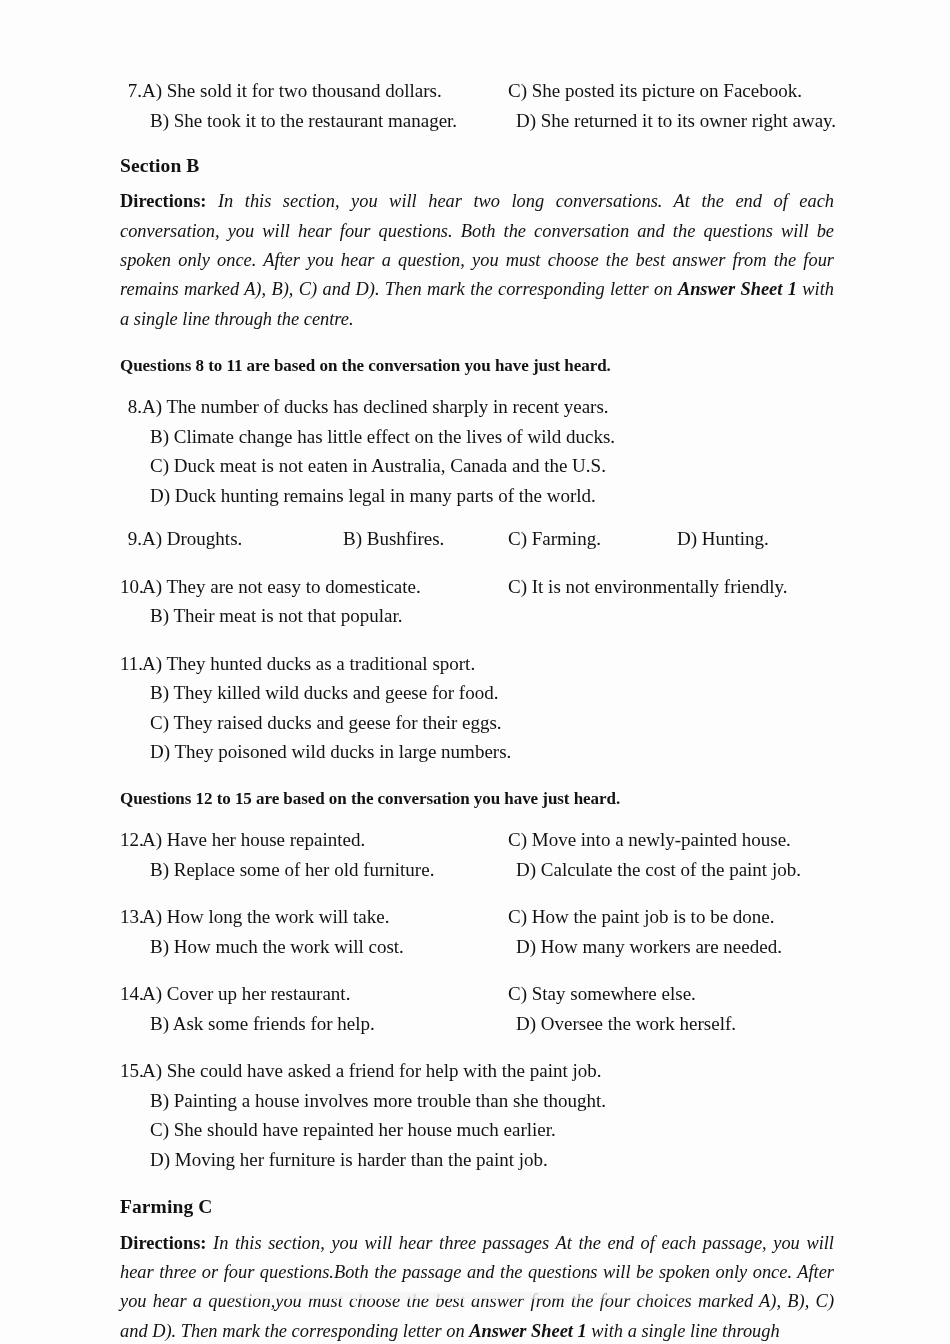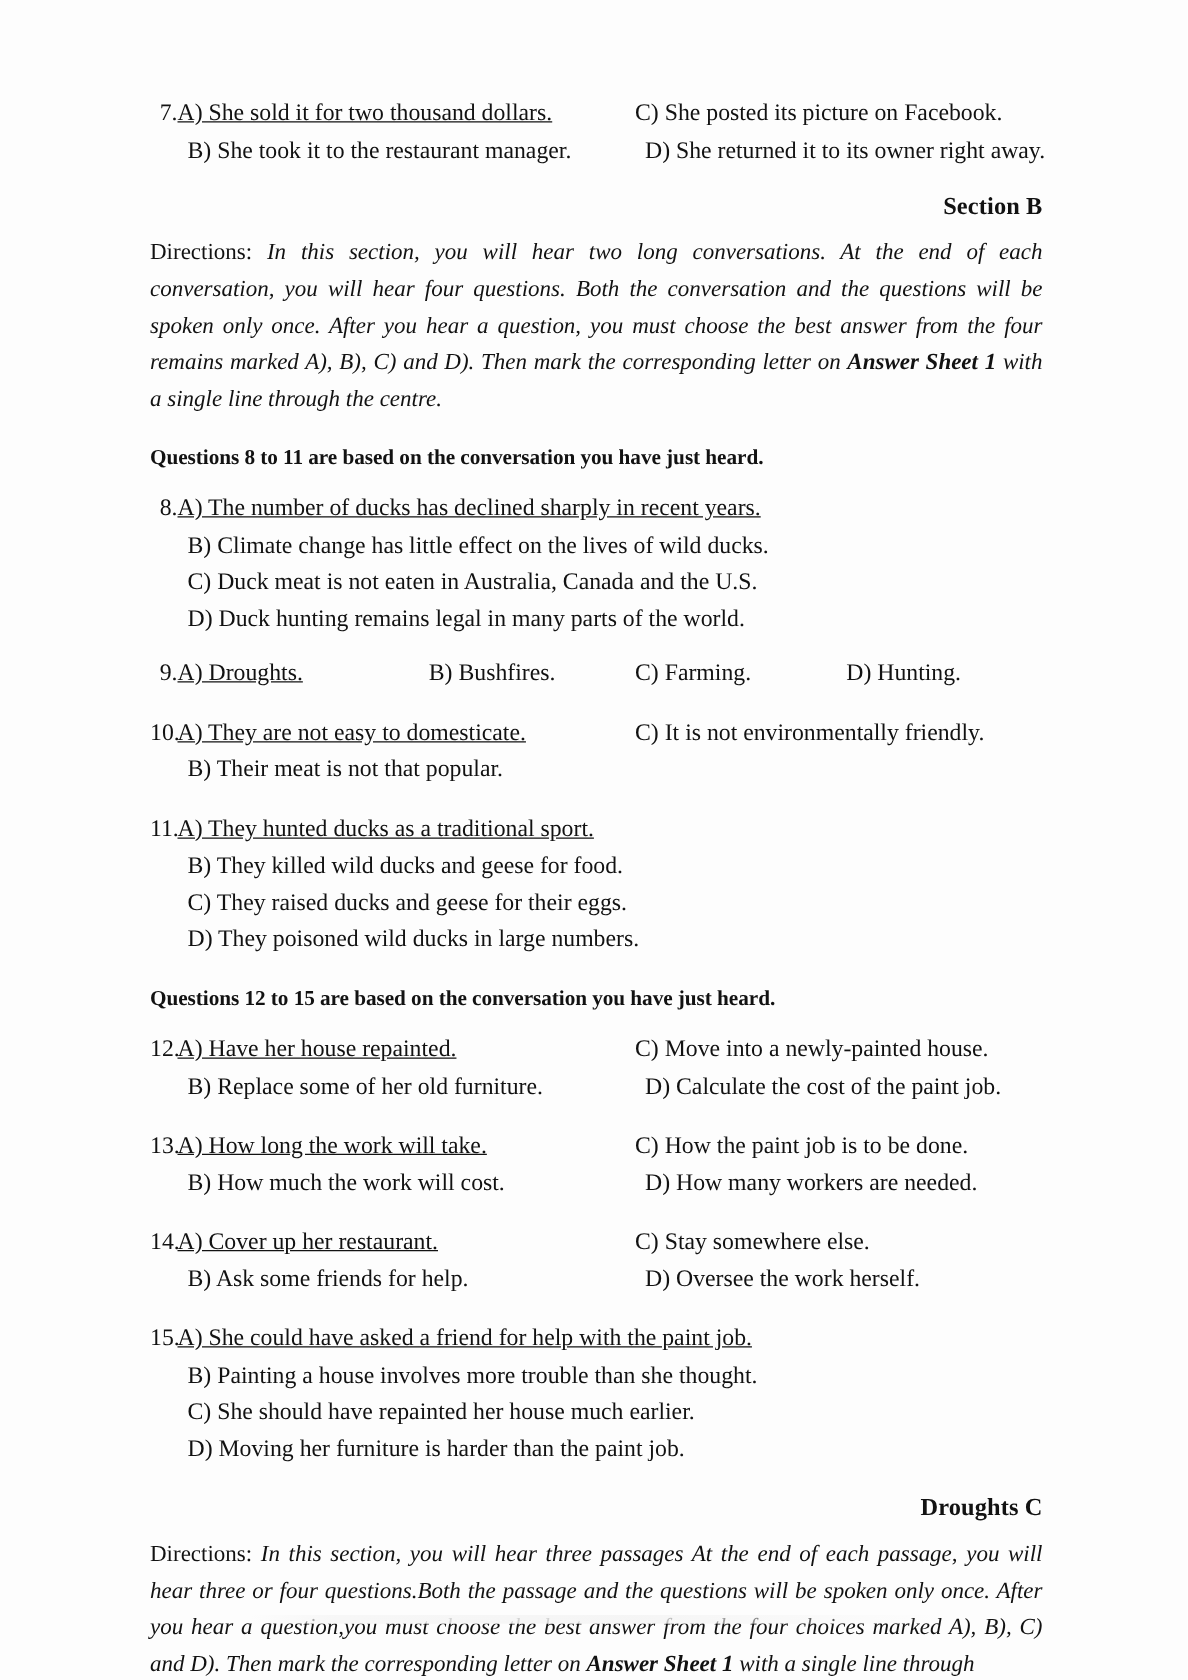--- a/index.html
+++ b/index.html
@@ -31,40 +31,39 @@
   }
 
   
   .section-head {
     font-size: 19.5px;
     font-weight: bold;
     line-height: 1.15;
     margin: 0;
     padding: 0;
     letter-spacing: .1px;
-    text-align: right;
   }
   .q-head {
     font-size: 17px;
     font-weight: bold;
     line-height: 1.2;
     margin: 0;
     letter-spacing: -.05px;
   }
   .directions {
     font-size: 18.4px;
     line-height: 29.3px;
     text-align: justify;
     text-justify: inter-word;
     margin: 0;
     font-style: italic;
   }
   .directions .lead {
     font-style: normal;
-    font-weight: normal;
+    font-weight: bold;
   }
   .directions b {
     font-weight: bold;
     font-style: italic;
   }
 
   
   .q {
     font-size: 19px;
     line-height: 29.5px;
@@ -79,21 +78,21 @@
     display: inline-block;
     width: 22px;
     text-align: right;
     flex: 0 0 22px;
   }
   .qnum.pad { width: 22px; }
   .opt {
     display: inline-block;
   }
   
-  .col-a  { margin-left: 0px; text-decoration: underline; }
+  .col-a  { margin-left: 0px; }
 
   
   .two-col .left  { width: 366px; flex: 0 0 366px; }
   .two-col .right { flex: 1 1 auto; }
 
   
   .four-col .c1 { width: 201px; flex: 0 0 201px; }
   .four-col .c2 { width: 165px; flex: 0 0 165px; }
   .four-col .c3 { width: 169px; flex: 0 0 169px; }
   .four-col .c4 { flex: 1 1 auto; }
@@ -289,21 +288,21 @@
         <span class="opt" style="padding-left:8px">C) She should have repainted her house much earlier.</span>
       </div>
       <div class="q-row">
         <span class="qnum pad"></span>
         <span class="opt" style="padding-left:8px">D) Moving her furniture is harder than the paint job.</span>
       </div>
     </div>
 
     <div class="sp-22"></div>
 
-    <div class="section-head">Droughts C</div>
+    <div class="section-head">Farming C</div>
 
     <div class="sp-10"></div>
 
     <div class="directions">
       <span class="lead">Directions:</span>
       <span>In this section, you will hear three passages At the end of each passage,   you will</span>
       <span>hear three or four questions.Both the passage and the questions will be spoken only once.</span>
       <span>After you hear a question,you must choose the best answer from the four choices marked A), B),</span>
       <span>C) and D). Then mark the corresponding letter on </span><b>Answer Sheet 1</b><span> with a single line through</span>
     </div>

